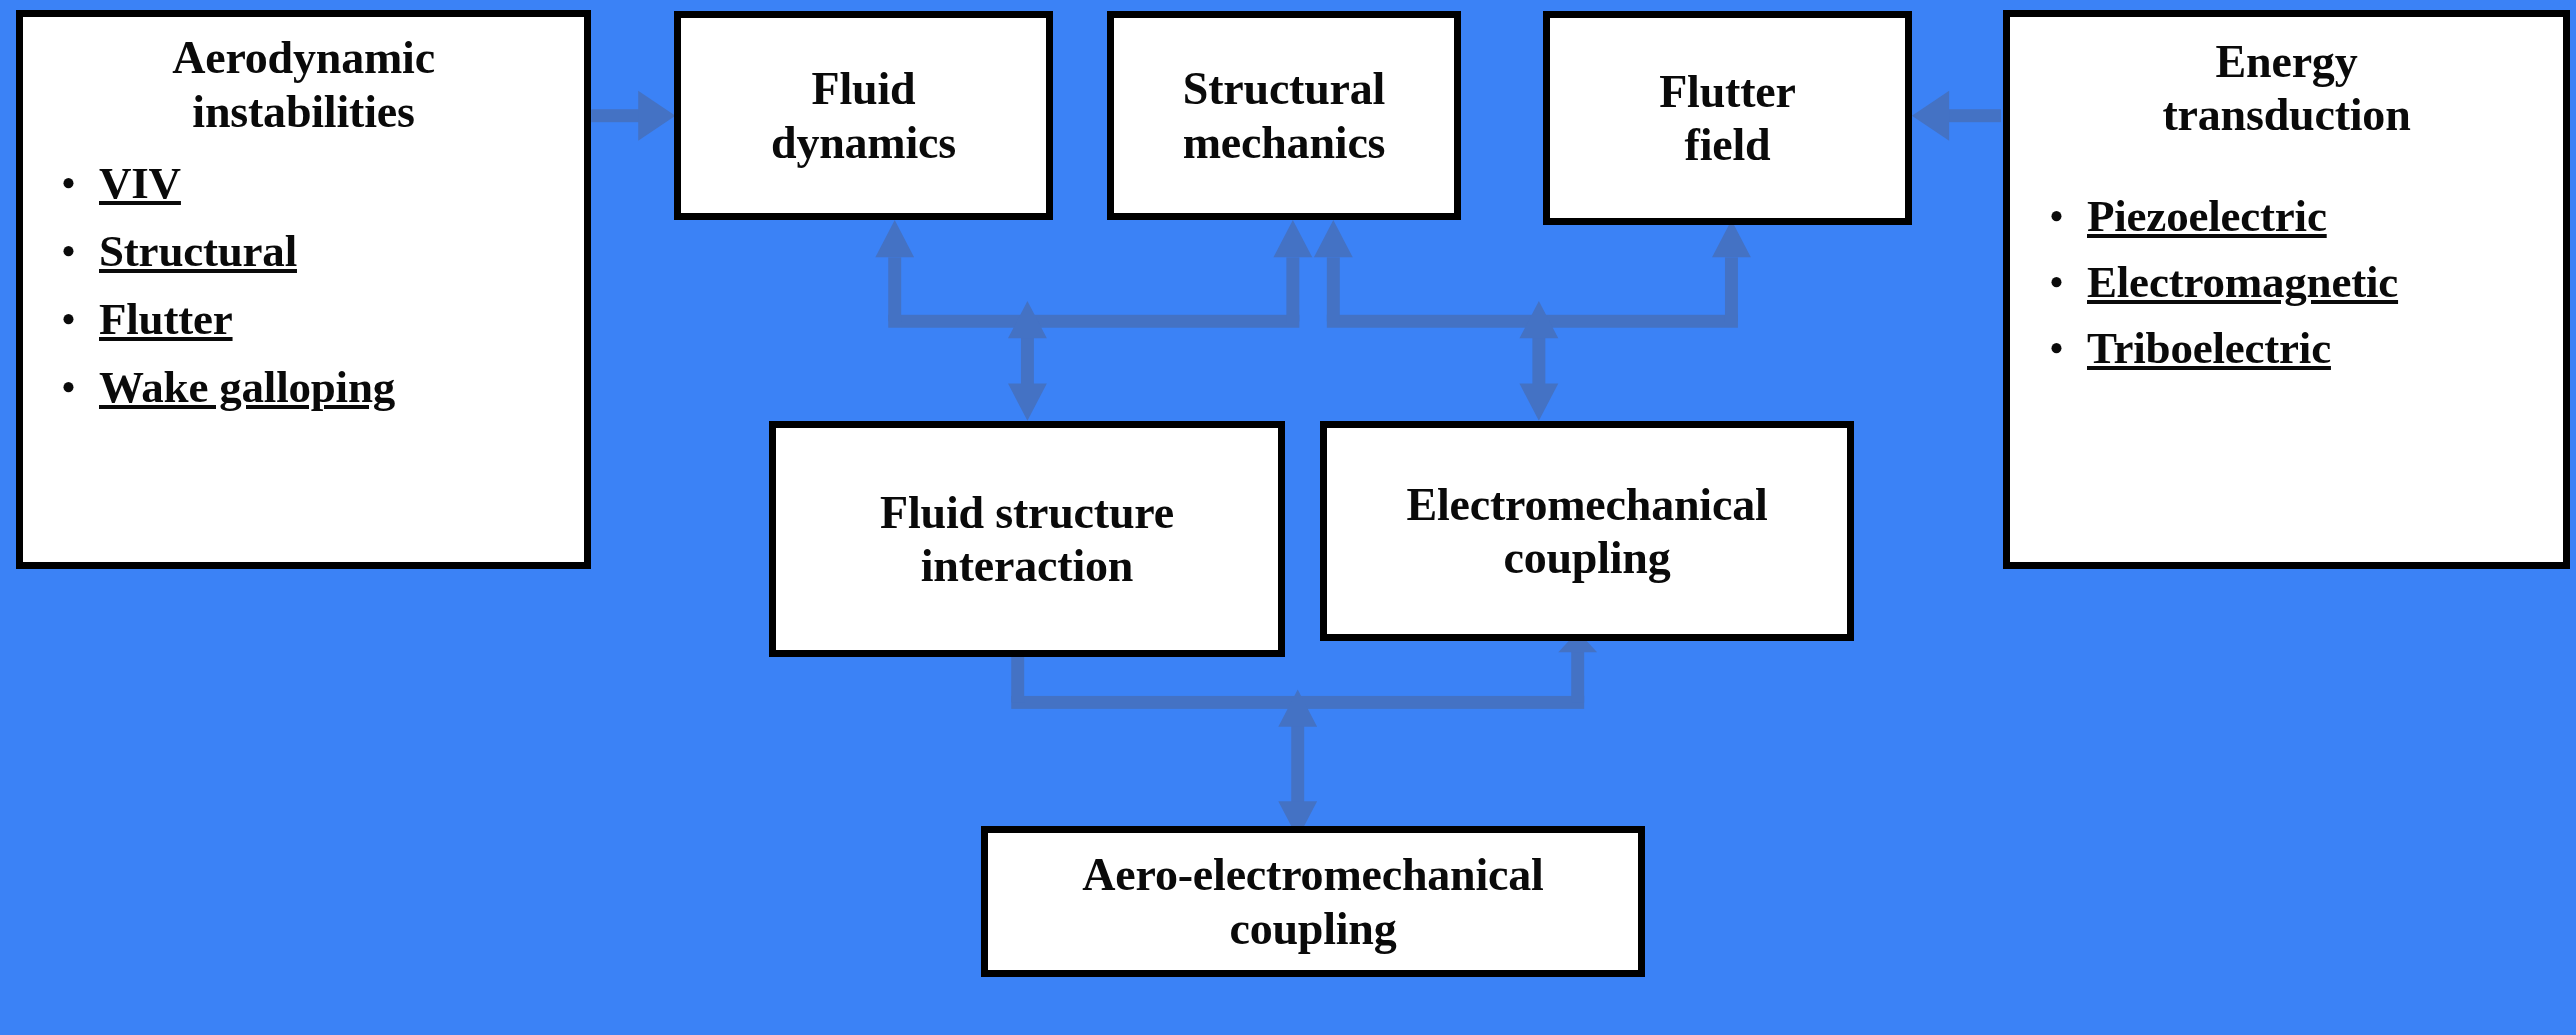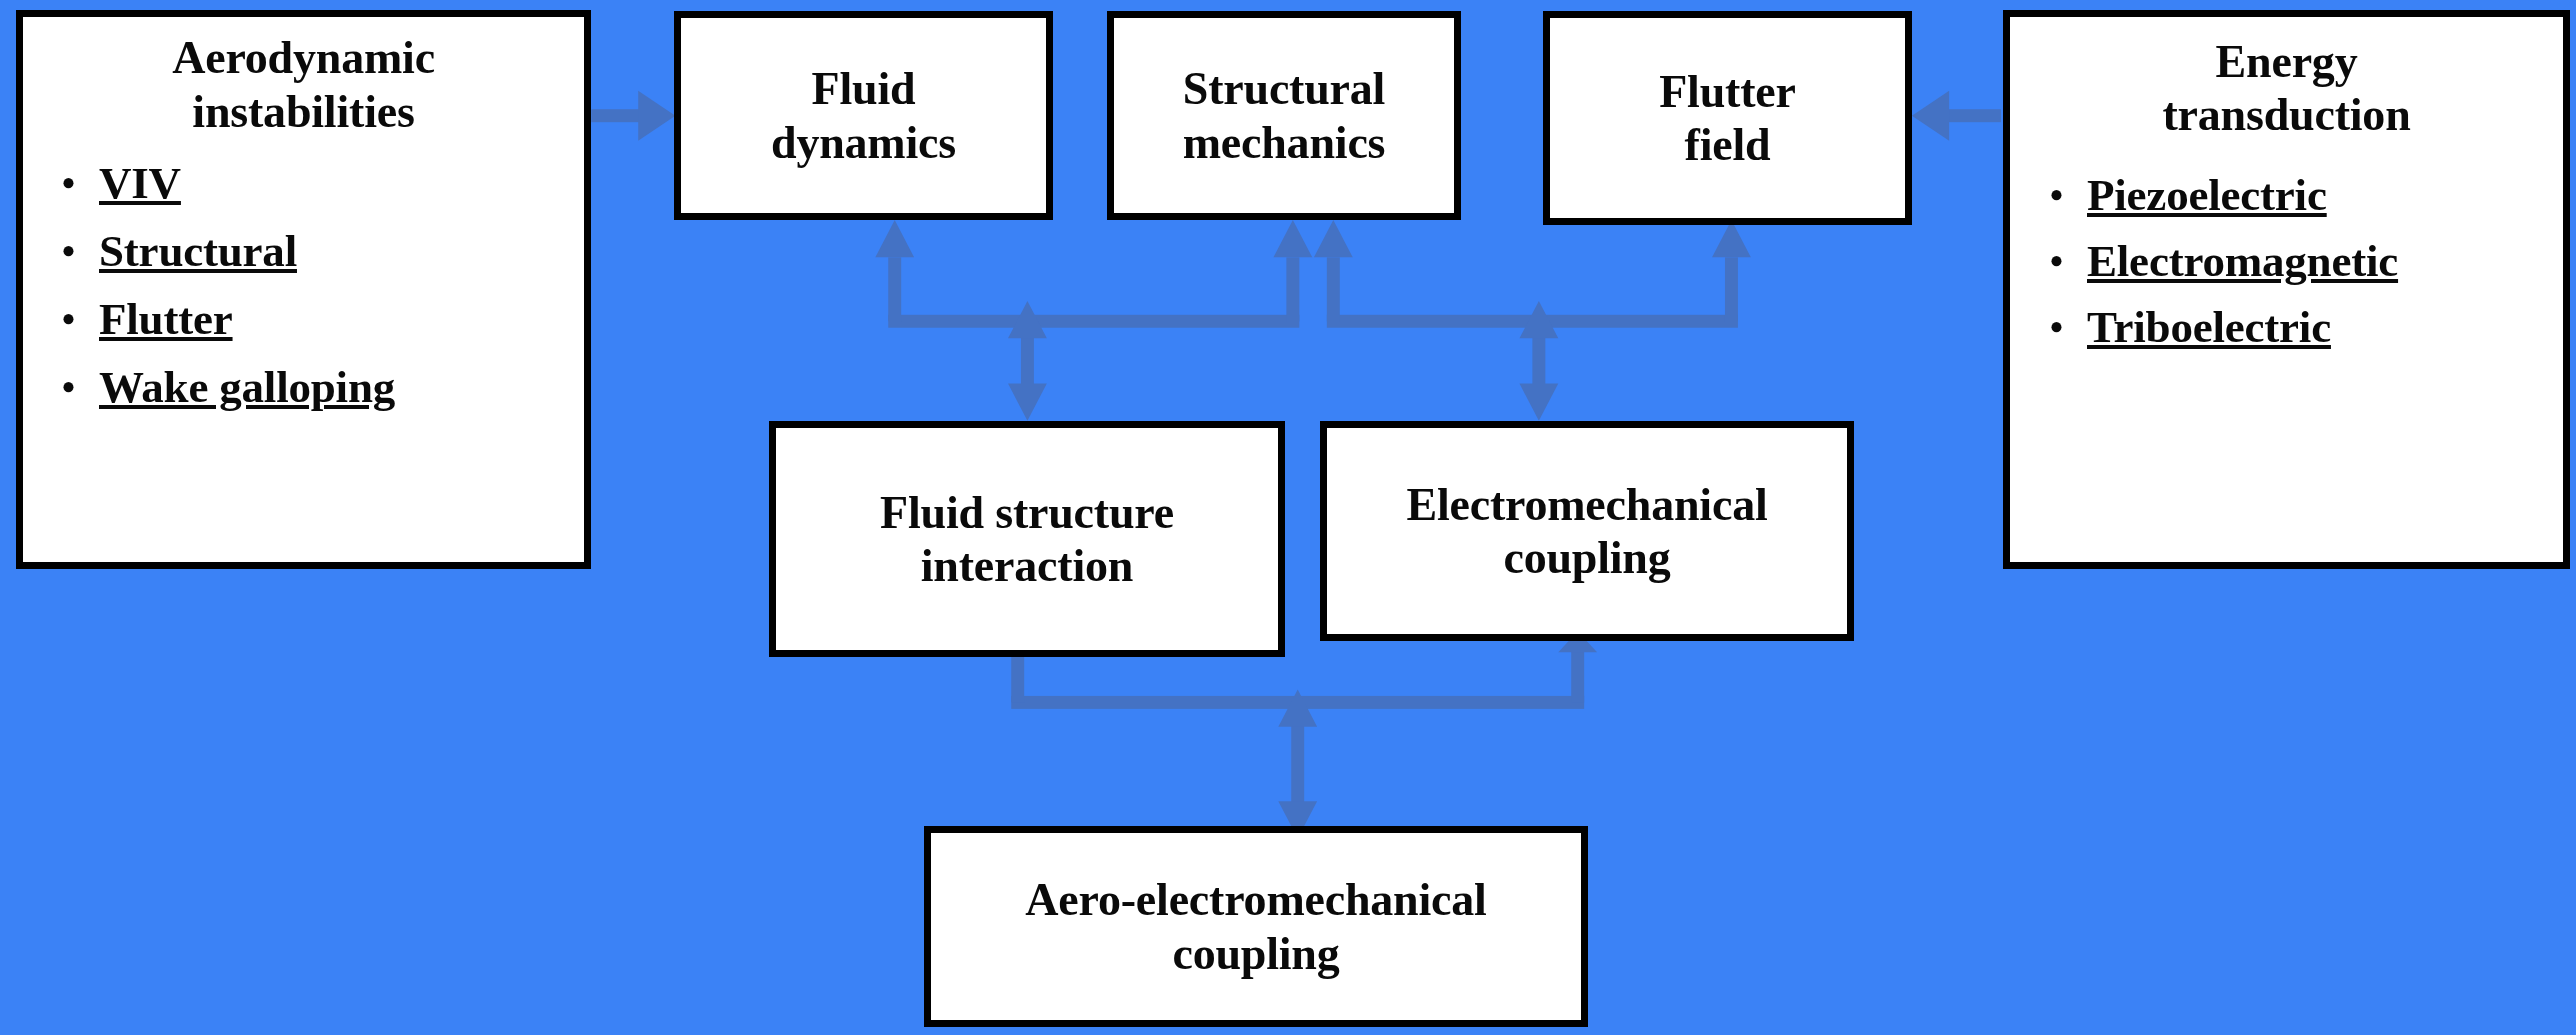--- a/index.html
+++ b/index.html
@@ -75,20 +75,21 @@
     padding: 14.6px 0 0 0;
   }
   #node-aero .node-title { font-size: 46px; padding: 0 24px; }
   #node-aero .bullets { margin-top: 23px; padding-left: 39px; }
   #node-aero .bullet-item { font-size: 45px; margin-bottom: 23px; }
 
   
   #node-energy {
     left: 2003px; top: 9.7px; width: 567px; height: 559px;
     padding: 18px 0 0 0;
+    gap: 21px;
   }
   #node-energy .node-title { font-size: 46px; padding: 0 19.4px; }
   #node-energy .bullets { margin-top: 32px; padding-left: 40px; }
   #node-energy .bullet-item { font-size: 45px; margin-bottom: 21px; }
 
   
   #node-fluid-dynamics {
     left: 674px;  top: 11.3px; width: 379px; height: 209px; justify-content: center;
   }
   #node-structural {
@@ -106,21 +107,21 @@
     left: 769px;  top: 421px; width: 516px; height: 236px;
   }
   #node-emc {
     left: 1320px; top: 421px; width: 534px; height: 220px;
   }
   #node-fsi .node-title,
   #node-emc .node-title { font-size: 46px; }
 
   
   #node-aemc {
-    left: 924px; top: 826px; width: 664px; height: 201px;
+    left: 981px; top: 826px; width: 664px; height: 151px;
   }
   #node-aemc .node-title { font-size: 46px; }
 
   #connectors {
     position: absolute;
     left: 0; top: 0;
     width: 2576px;
     height: 1035px;
     z-index: 1;
     pointer-events: none;

